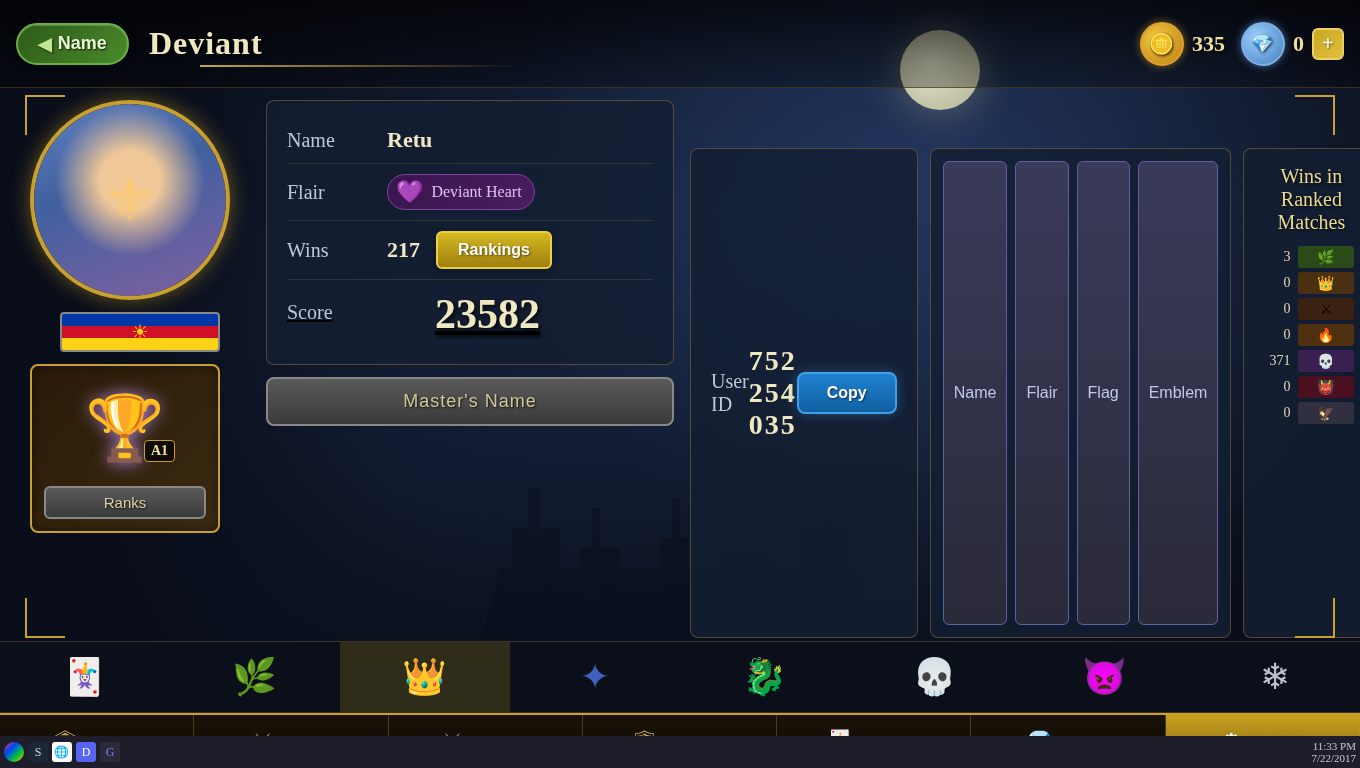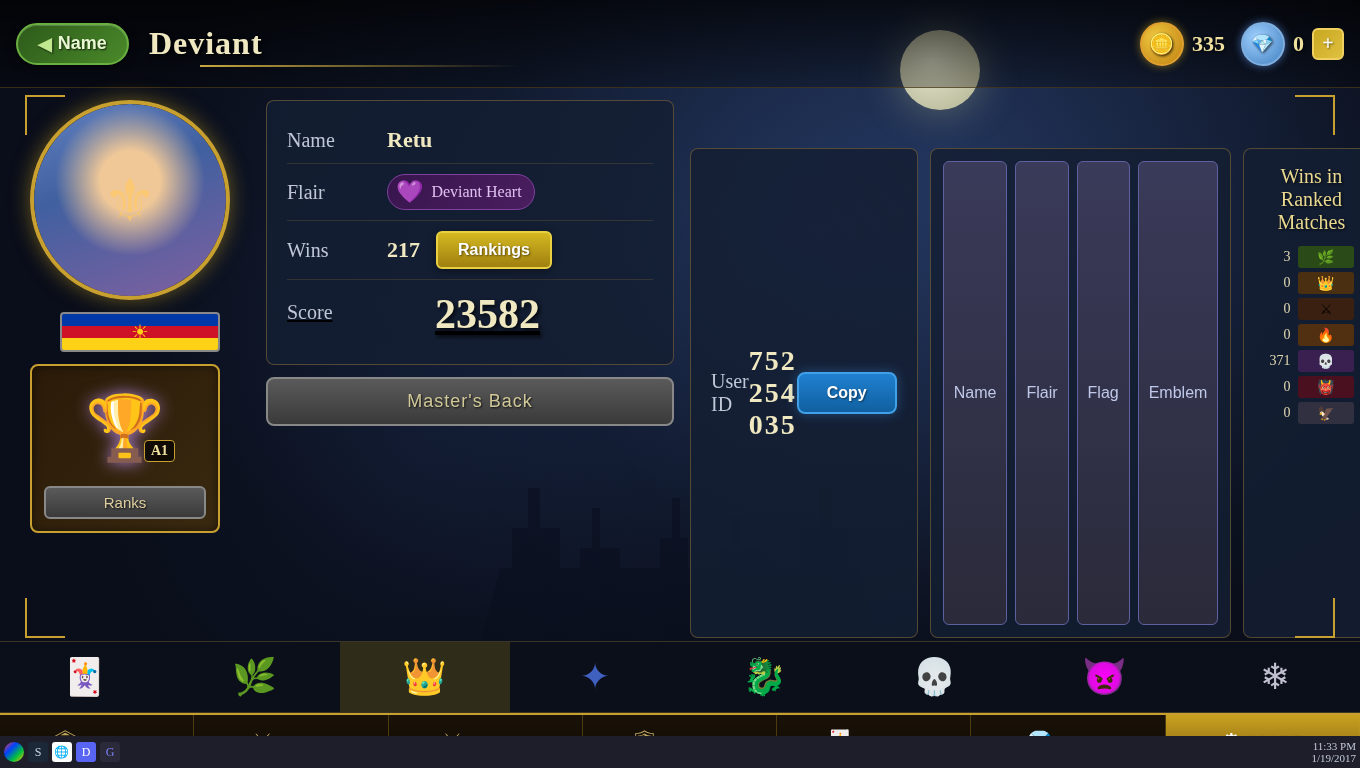--- a/index.html
+++ b/index.html
@@ -794,21 +794,21 @@
               <div class="info-label">Score</div>
               <div style="margin-top: 4px;"></div>
             </div>
             <div style="flex:1">
               <div class="score-value" style="margin-left: 24px;">23582</div>
             </div>
           </div>
         </div>
       </div>
 
-      <button class="masters-button">Master's Back</button>
+      <button class="masters-button">Master's Name</button>
     </div>
 
     <div class="right-section">
 
       <div class="user-id-row">
         <div class="user-id-label">User ID</div>
         <div class="user-id-value">752 254 035</div>
         <button class="copy-button">Copy</button>
       </div>
 
@@ -929,17 +929,17 @@
 
   <div class="taskbar">
     <div class="taskbar-icon win"></div>
     <div class="taskbar-icon steam">S</div>
     <div class="taskbar-icon chrome">🌐</div>
     <div class="taskbar-icon discord">D</div>
     <div class="taskbar-icon game">G</div>
     <div class="taskbar-right">
       <div class="taskbar-time">
         <div>11:33 PM</div>
-        <div>1/19/2017</div>
+        <div>7/22/2017</div>
       </div>
     </div>
   </div>
 </div>
 
 </body></html>

